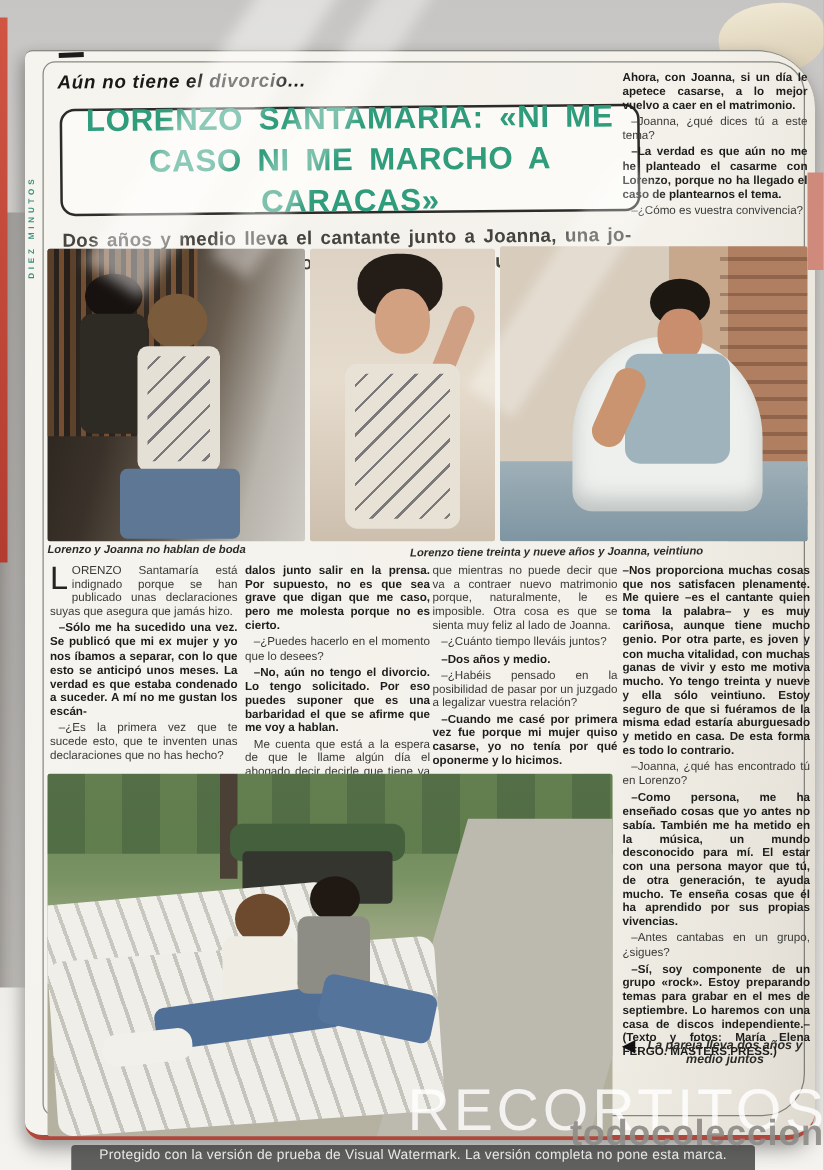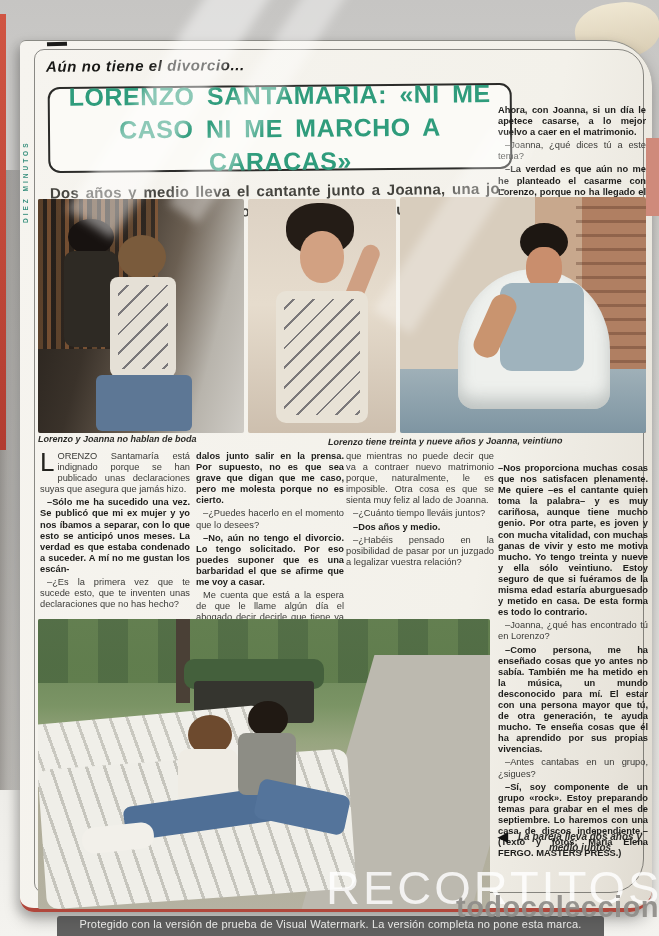--- a/index.html
+++ b/index.html
@@ -43,25 +43,25 @@
   .subhead div{font-size:15px;line-height:20px;font-weight:bold;color:#45443f;
         letter-spacing:.3px;word-spacing:2px;}
 
   
   .textcol{position:absolute;z-index:2;text-align:justify;color:#2e2e2b;}
   .textcol .para{margin:0 0 2px 0;font-size:9.3px;line-height:11.1px;text-indent:7px;}
   .textcol .para:first-child{text-indent:0;}
   .para.bold{font-weight:bold;color:#1d1d1b;}
   .para.regular{font-weight:normal;color:#3a3a37;}
   .dropcap{float:left;font-size:26px;line-height:23px;padding:0 3px 0 0;color:#23231f;}
-  .col-right-top{left:478px;top:16px;width:148px;height:150px;margin-top:48px;}
+  .col-right-top{left:478px;top:16px;width:148px;height:150px;}
   .col-1{left:20px;top:410px;width:150px;height:188px;}
   .col-2{left:176px;top:410px;width:148px;height:188px;}
   .col-3{left:326px;top:410px;width:148px;height:188px;}
-  .col-4{left:478px;top:410px;width:150px;height:374px;margin-top:12px;}
+  .col-4{left:478px;top:410px;width:150px;height:374px;}
 
   
   .caption{position:absolute;z-index:2;font-size:9px;font-style:italic;font-weight:bold;color:#2b2b28;}
   .caption-left{left:18px;top:393px;width:230px;}
   .caption-right{left:308px;top:395px;width:316px;transform:rotate(-.4deg);}
   .caption-bottom{left:478px;top:790px;width:150px;display:flex;gap:4px;align-items:flex-start;
                   font-size:10px;text-align:center;}
   .caption-bottom .arrow{font-size:13px;line-height:12px;color:#111;font-style:normal;}
 
   
@@ -196,28 +196,29 @@
     <div class="caption caption-right">Lorenzo tiene treinta y nueve años y Joanna, veintiuno</div>
 
     <div class="textcol col-1">
         <p class="para regular"><span class="dropcap">L</span>ORENZO Santamaría está indignado porque se han publicado unas declaraciones suyas que asegura que jamás hizo.</p>
         <p class="para bold">–Sólo me ha sucedido una vez. Se publicó que mi ex mujer y yo nos íbamos a separar, con lo que esto se anticipó unos meses. La verdad es que estaba condenado a suceder. A mí no me gustan los escán-</p>
         <p class="para regular">–¿Es la primera vez que te sucede esto, que te inventen unas declaraciones que no has hecho?</p>
       </div>
     <div class="textcol col-2">
         <p class="para bold">dalos junto salir en la prensa. Por supuesto, no es que sea grave que digan que me caso, pero me molesta porque no es cierto.</p>
         <p class="para regular">–¿Puedes hacerlo en el momento que lo desees?</p>
-        <p class="para bold">–No, aún no tengo el divorcio. Lo tengo solicitado. Por eso puedes suponer que es una barbaridad el que se afirme que me voy a casar.</p>
+        <p class="para bold">–No, aún no tengo el divorcio. Lo tengo solicitado. Por eso puedes suponer que es una barbaridad el que se afirme que me voy a hablan.</p>
         <p class="para regular">Me cuenta que está a la espera de que le llame algún día el abogado decir decirle que tiene ya concedido el divorcio, pero</p>
       </div>
     <div class="textcol col-3">
         <p class="para regular">que mientras no puede decir que va a contraer nuevo matrimonio porque, naturalmente, le es imposible. Otra cosa es que se sienta muy feliz al lado de Joanna.</p>
         <p class="para regular">–¿Cuánto tiempo lleváis juntos?</p>
         <p class="para bold">–Dos años y medio.</p>
         <p class="para regular">–¿Habéis pensado en la posibilidad de pasar por un juzgado a legalizar vuestra relación?</p>
+        <p class="para bold">–Cuando me casé por primera vez fue porque mi mujer quiso casarse, yo no tenía por qué oponerme y lo hicimos.</p>
       </div>
     <div class="textcol col-4">
         <p class="para bold">–Nos proporciona muchas cosas que nos satisfacen plenamente. Me quiere –es el cantante quien toma la palabra– y es muy cariñosa, aunque tiene mucho genio. Por otra parte, es joven y con mucha vitalidad, con muchas ganas de vivir y esto me motiva mucho. Yo tengo treinta y nueve y ella sólo veintiuno. Estoy seguro de que si fuéramos de la misma edad estaría aburguesado y metido en casa. De esta forma es todo lo contrario.</p>
         <p class="para regular">–Joanna, ¿qué has encontrado tú en Lorenzo?</p>
         <p class="para bold">–Como persona, me ha enseñado cosas que yo antes no sabía. También me ha metido en la música, un mundo desconocido para mí. El estar con una persona mayor que tú, de otra generación, te ayuda mucho. Te enseña cosas que él ha aprendido por sus propias vivencias.</p>
         <p class="para regular">–Antes cantabas en un grupo, ¿sigues?</p>
         <p class="para bold">–Sí, soy componente de un grupo «rock». Estoy preparando temas para grabar en el mes de septiembre. Lo haremos con una casa de discos independiente.– (Texto y fotos: María Elena FERGO. MASTERS PRESS.)</p>
       </div>
 
     <div class="photo photo-big">

